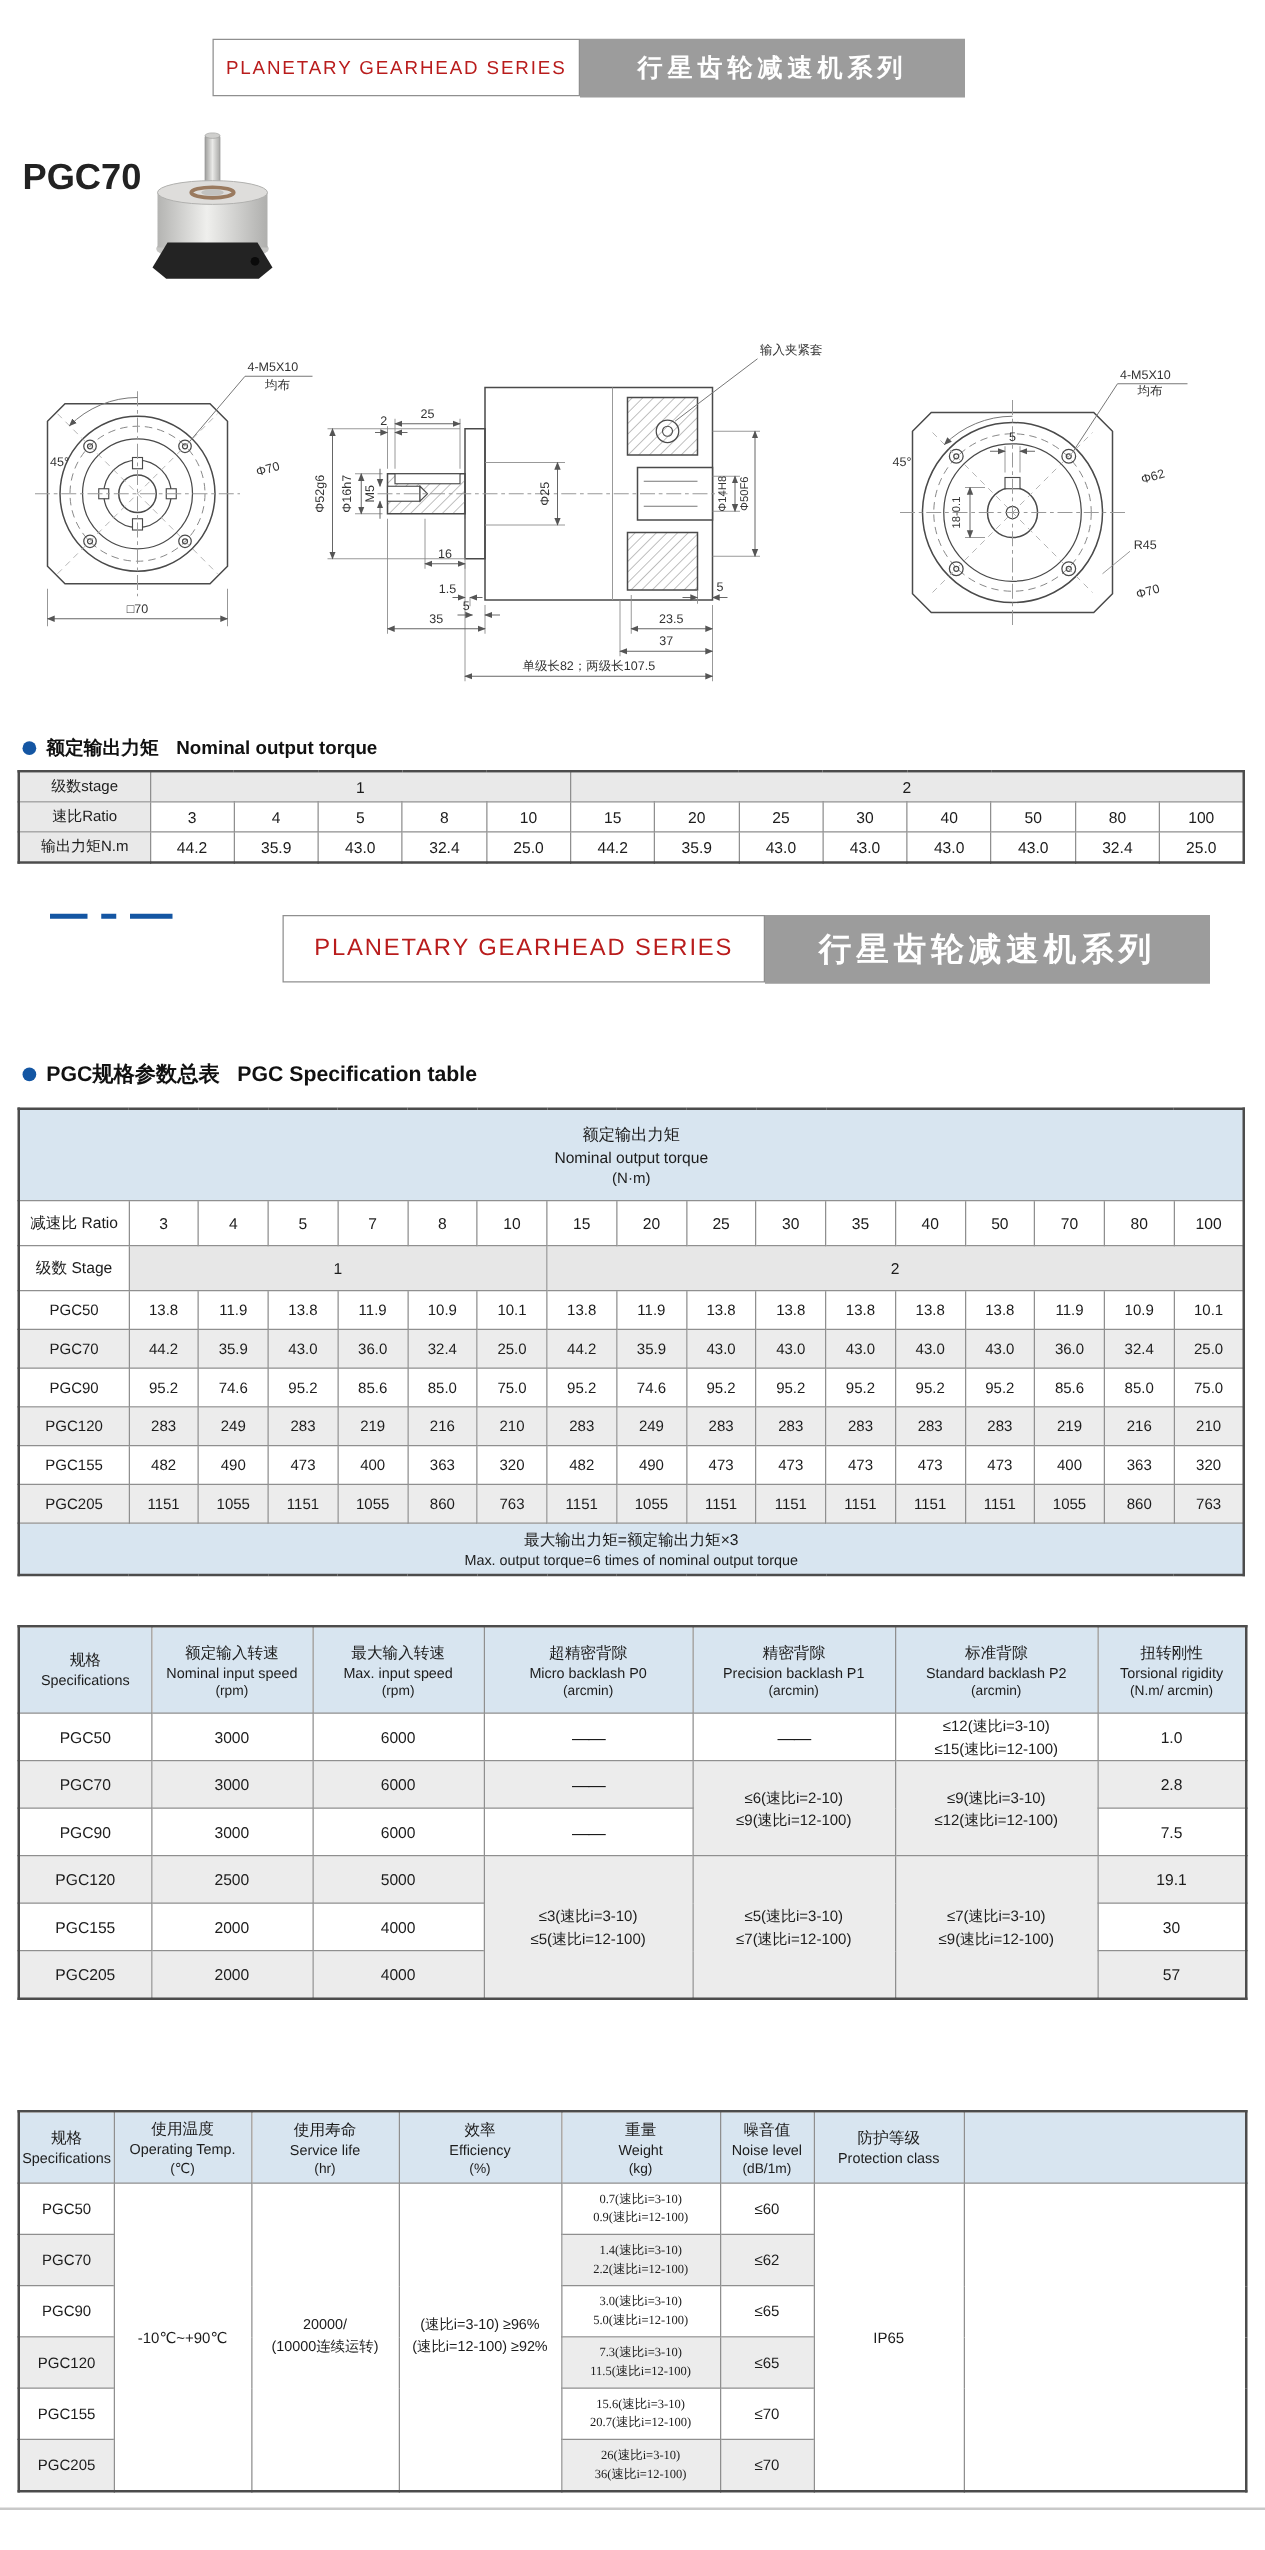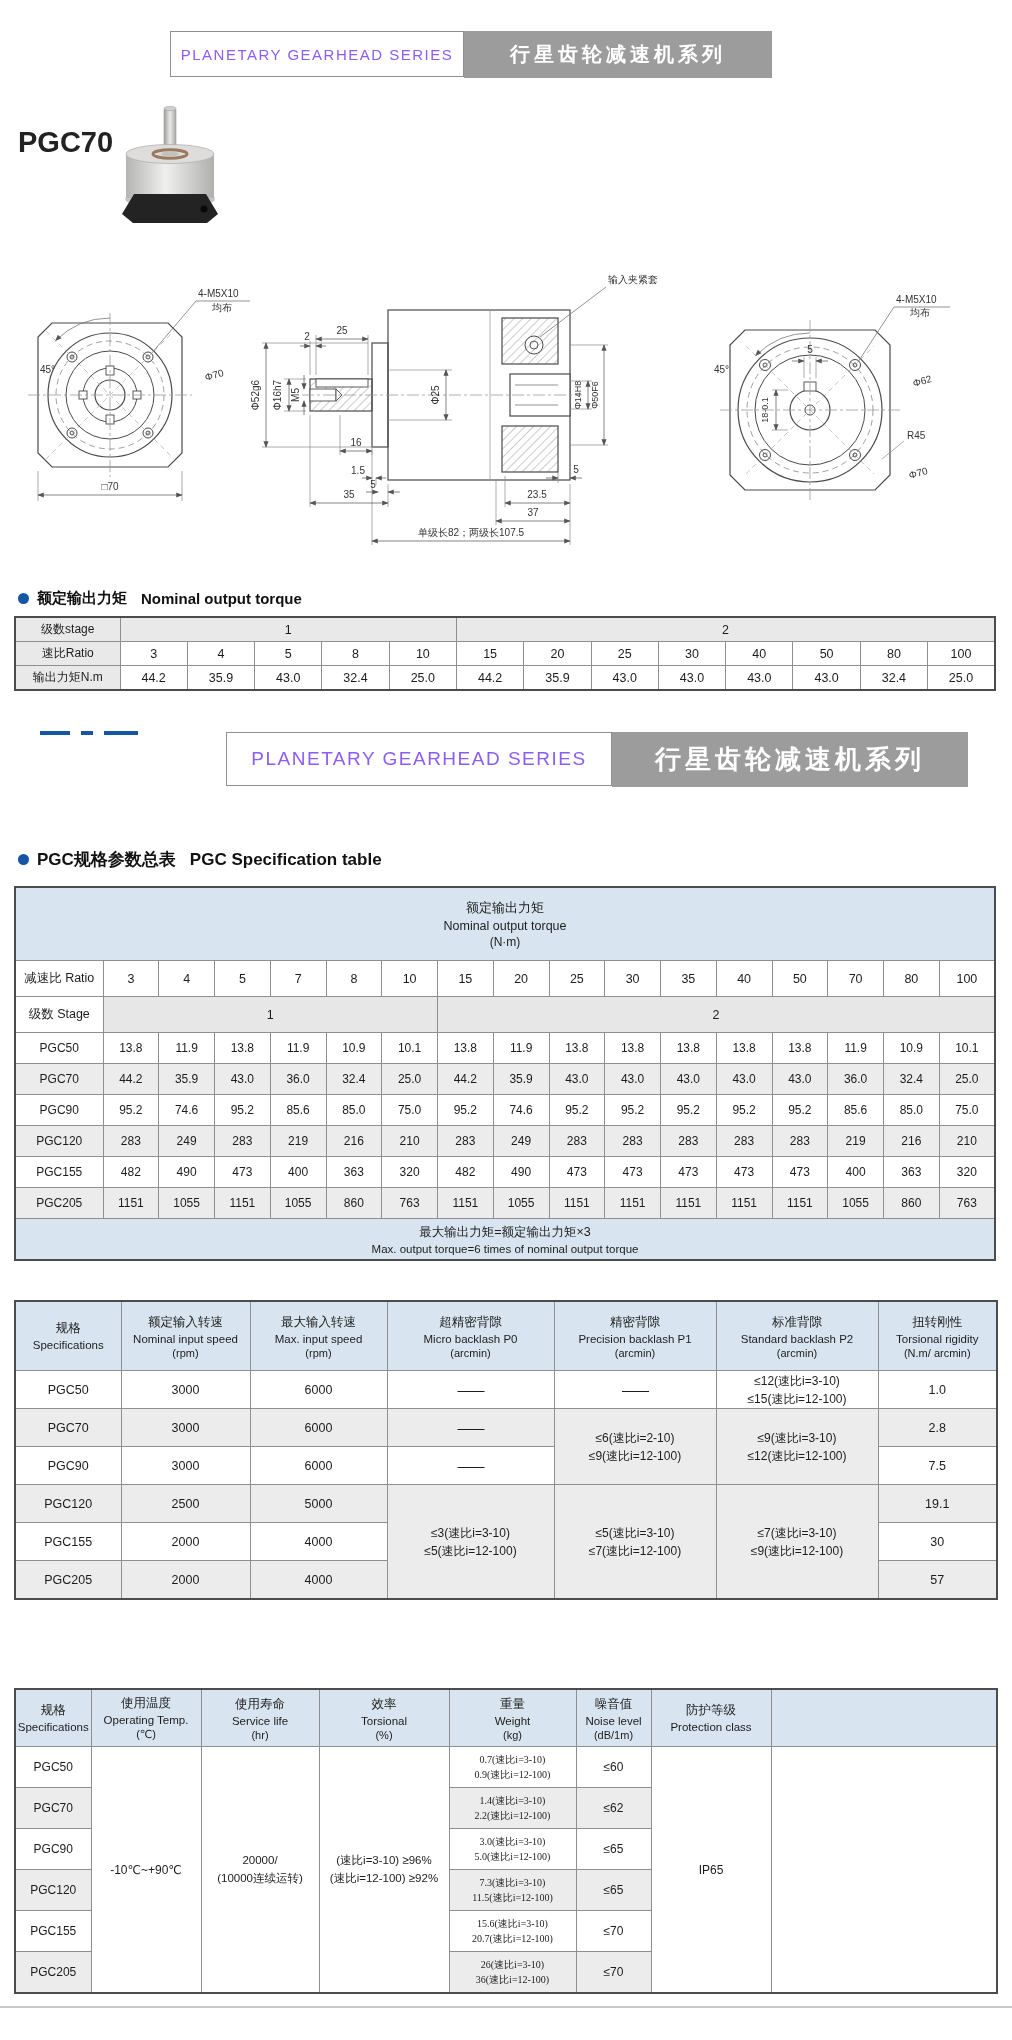--- a/index.html
+++ b/index.html
@@ -1,21 +1,21 @@
 <!DOCTYPE html>
 <html><head>
 <meta charset="utf-8">
 <style>
   html,body{margin:0;padding:0;background:#ffffff;}
   .page{position:relative;width:1012px;height:2040px;background:#fff;overflow:hidden;
         font-family:"Liberation Sans","DejaVu Sans",sans-serif;color:#1c1c1c;}
 
   
   .band{position:absolute;display:flex;}
-  .band .en{background:#fff;border:1.5px solid #8f8f8f;color:#8b5cf6;
+  .band .en{background:#fff;border:1.5px solid #8f8f8f;color:#b91c1c;
             display:flex;align-items:center;justify-content:center;letter-spacing:1.5px;}
   .band .cn{background:#9c9c9c;color:#fff;font-weight:bold;letter-spacing:4px;
             display:flex;align-items:center;justify-content:center;}
   .band1{left:170px;top:31px;}
   .band1 .en{width:292px;height:44px;font-size:15px;}
   .band1 .cn{width:308px;height:47px;font-size:20px;}
   .band2{left:226px;top:732px;}
   .band2 .en{width:384px;height:52px;font-size:19px;}
   .band2 .cn{width:356px;height:55px;font-size:26px;}
 
@@ -683,21 +683,21 @@
         <div class="l2">Operating Temp.</div>
         <div class="l3">(℃)</div>
       </td>
       <td class="h">
         <div class="l1">使用寿命</div>
         <div class="l2">Service life</div>
         <div class="l3">(hr)</div>
       </td>
       <td class="h">
         <div class="l1">效率</div>
-        <div class="l2">Torsional</div>
+        <div class="l2">Efficiency</div>
         <div class="l3">(%)</div>
       </td>
       <td class="h">
         <div class="l1">重量</div>
         <div class="l2">Weight</div>
         <div class="l3">(kg)</div>
       </td>
       <td class="h">
         <div class="l1">噪音值</div>
         <div class="l2">Noise level</div>

